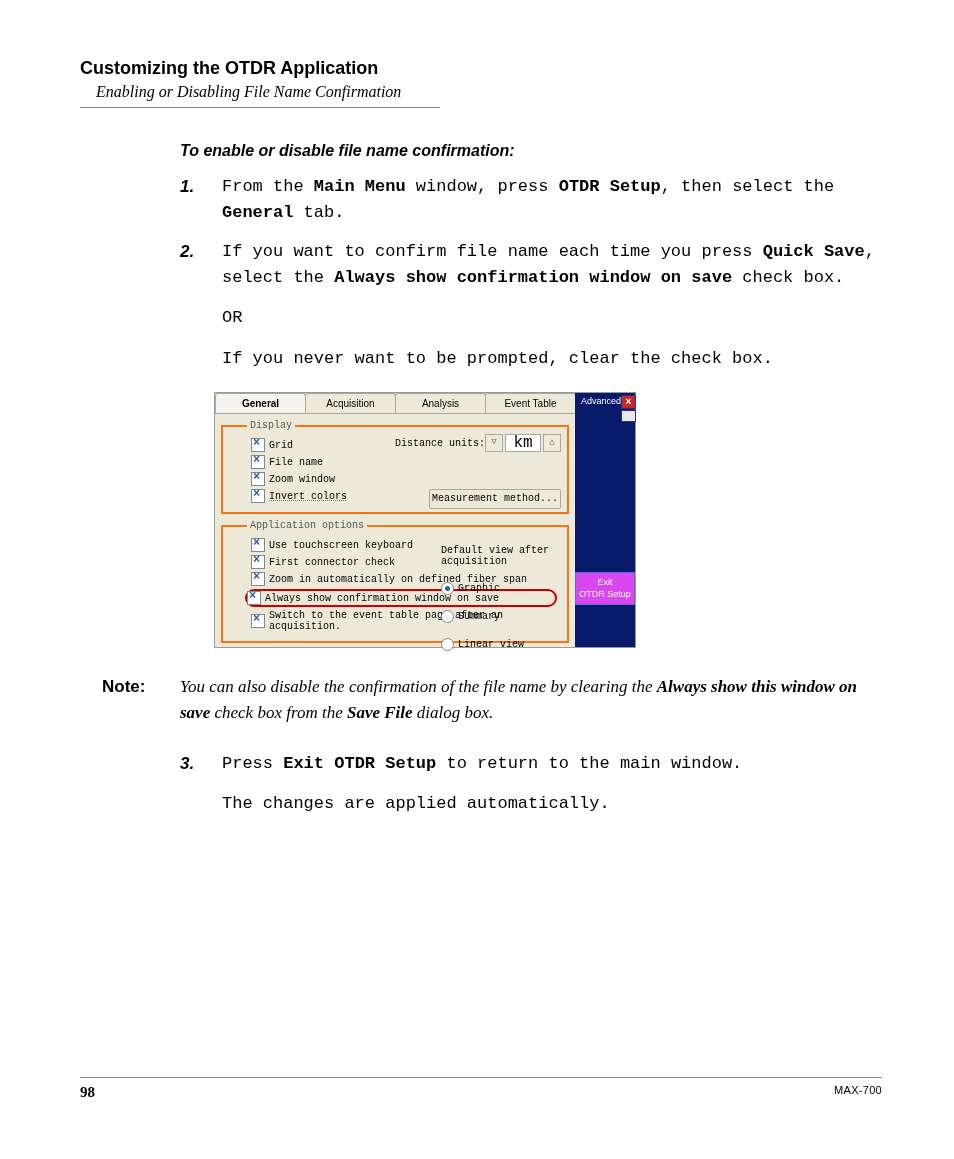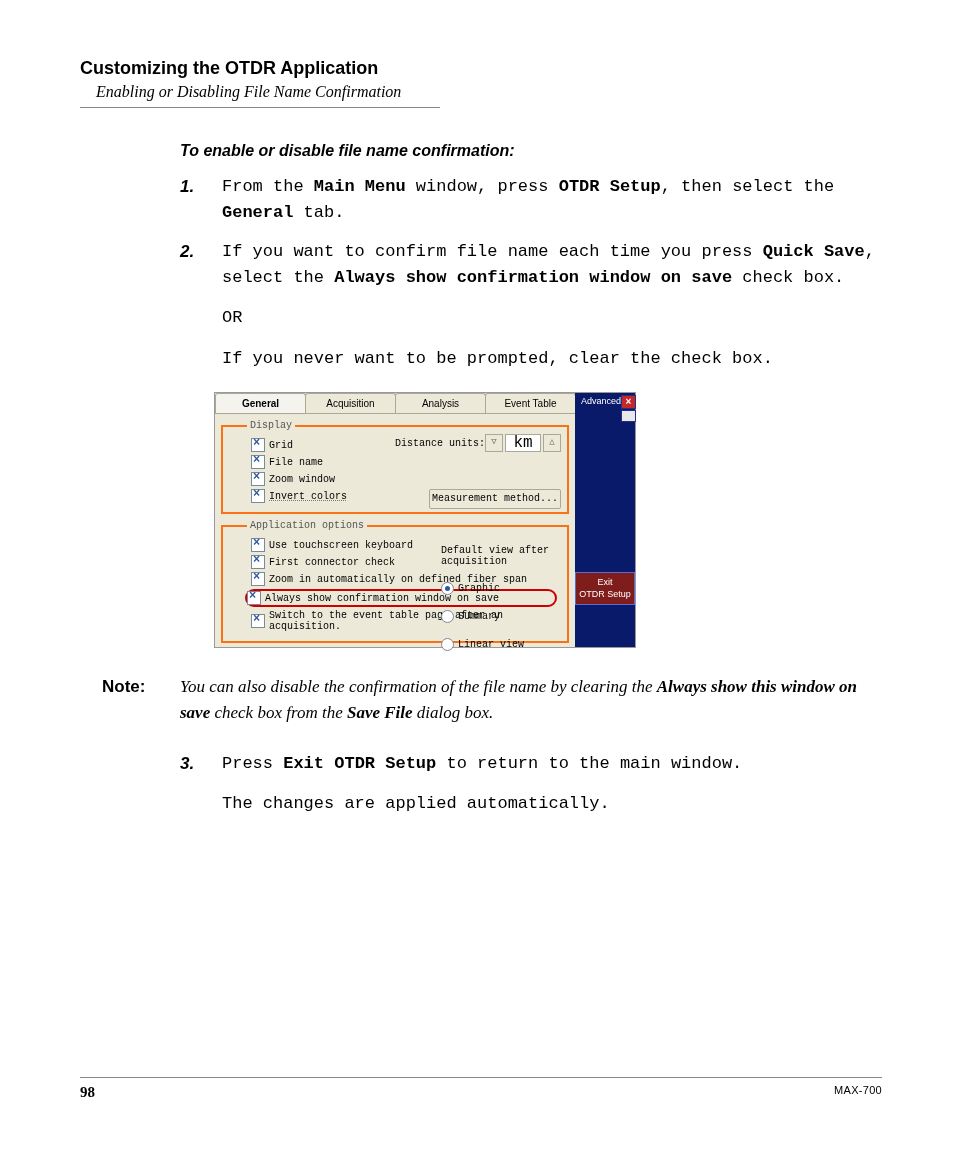--- a/index.html
+++ b/index.html
@@ -130,21 +130,21 @@
     width: 13px; height: 10px; background: #e8e8e8; border: 1px solid #2b2b8a;
   }
   .side-btn {
     margin-top: 148px;
     align-self: center;
     width: 58px;
     padding: 4px 0;
     text-align: center;
     font-size: 9px;
     line-height: 1.3;
-    background: #7f1d1d;
+    background: #d946ef;
     border: 1px solid #5a6ad6;
     color: #fff;
   }
 
   .tabs { display: flex; height: 20px; border-bottom: 1px solid #aca899; }
   .tab {
     flex: 1;
     text-align: center;
     font-size: 10px;
     line-height: 19px;

